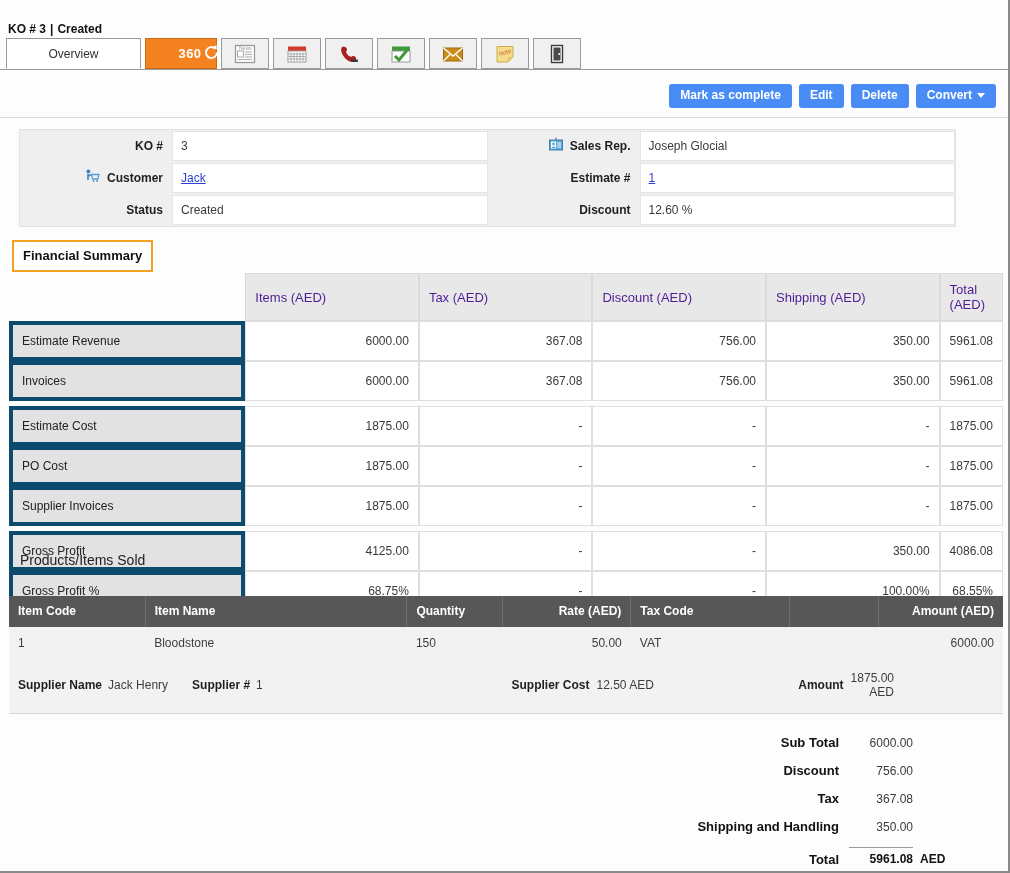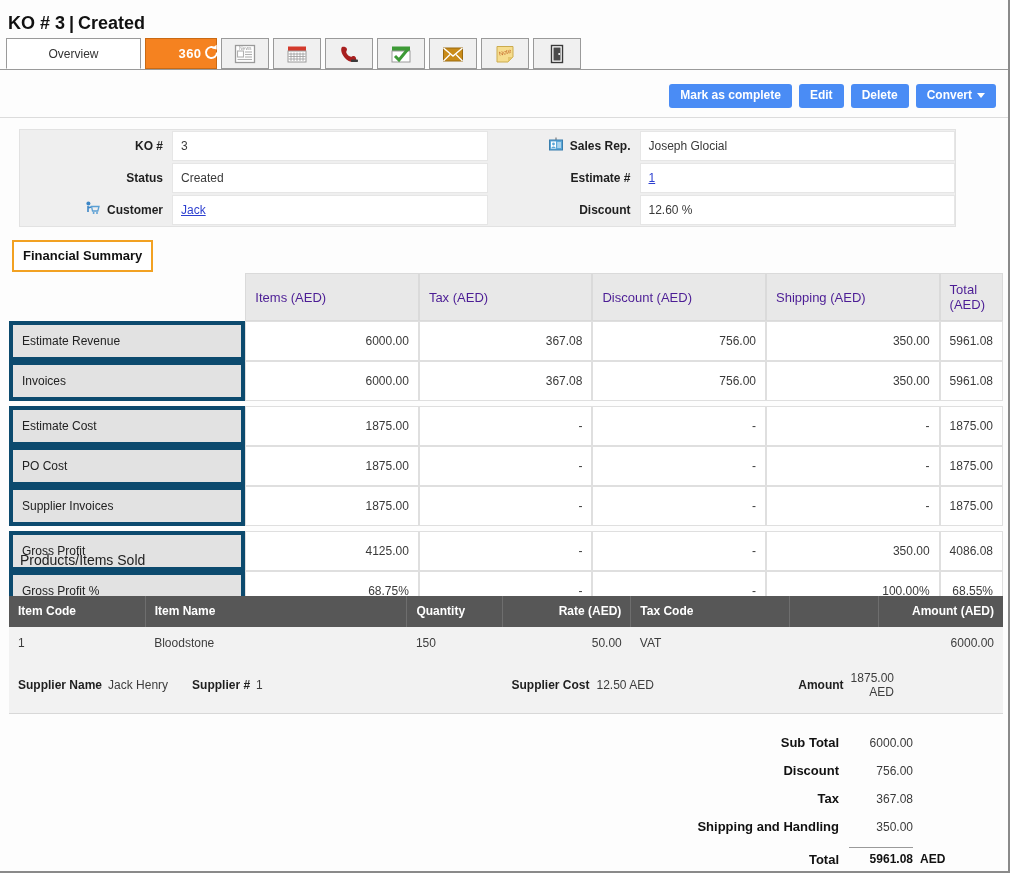--- a/index.html
+++ b/index.html
@@ -21,22 +21,22 @@
     background: #fdfdfd;
     box-sizing: border-box;
     border-right: 2px solid #8a8a8a;
     border-bottom: 2px solid #8a8a8a;
   }
 
   
   .page-title {
     position: absolute;
     left: 8px;
-    top: 13px;
-    font-size: 18px;
+    top: 22px;
+    font-size: 12px;
     font-weight: bold;
     color: #111111;
     letter-spacing: 0px;
     white-space: nowrap;
   }
   .page-title .sep {
     font-weight: bold;
     padding: 0 4px;
     color: #111111;
   }
@@ -446,41 +446,41 @@
   </div>
 
   <div class="topsep"></div>
 
   <div class="infopanel">
 
     <div class="infocol">
       <div class="inforow">
         <div class="infolabel">KO #</div>
         <div class="infovalue">3</div>
-      </div>
-      <div class="inforow">
-        <div class="infolabel">Status</div>
-        <div class="infovalue">Created</div>
       </div>
       <div class="inforow">
         <div class="infolabel">
           <span>
             <svg width="16" height="15" viewBox="0 0 16 15">
               <circle cx="3.4" cy="2.6" r="2" fill="#3c86c6"></circle>
               <path d="M3 5 L3 11 M3 7 L6 6" stroke="#3c86c6" stroke-width="1.6" fill="none"></path>
               <path d="M6.5 5.5 H14 L12.8 10 H7.5 Z" fill="none" stroke="#5a9fd4" stroke-width="1.3"></path>
               <circle cx="8.6" cy="12" r="1" fill="#5a9fd4"></circle>
               <circle cx="12" cy="12" r="1" fill="#5a9fd4"></circle>
             </svg>
           </span>
           <span>Customer</span>
         </div>
         <div class="infovalue">
           <a href="#">Jack</a>
         </div>
+      </div>
+      <div class="inforow">
+        <div class="infolabel">Status</div>
+        <div class="infovalue">Created</div>
       </div>
     </div>
 
     <div class="infocol">
       <div class="inforow">
         <div class="infolabel">
           <span>
             <svg width="16" height="15" viewBox="0 0 16 15">
               <line x1="8" y1="0.5" x2="8" y2="3" stroke="#7a7a7a" stroke-width="1.2"></line>
               <rect x="1.5" y="3" width="13" height="10" fill="#5aa7d8" stroke="#3a7fae" stroke-width="1"></rect>

